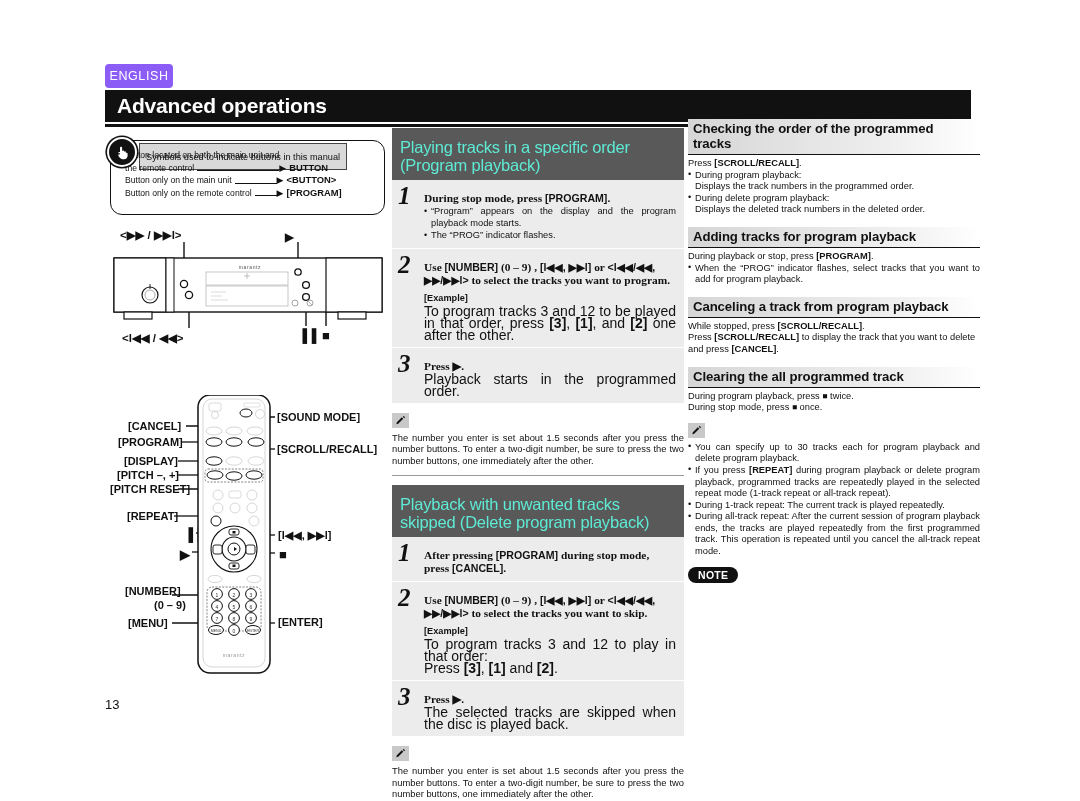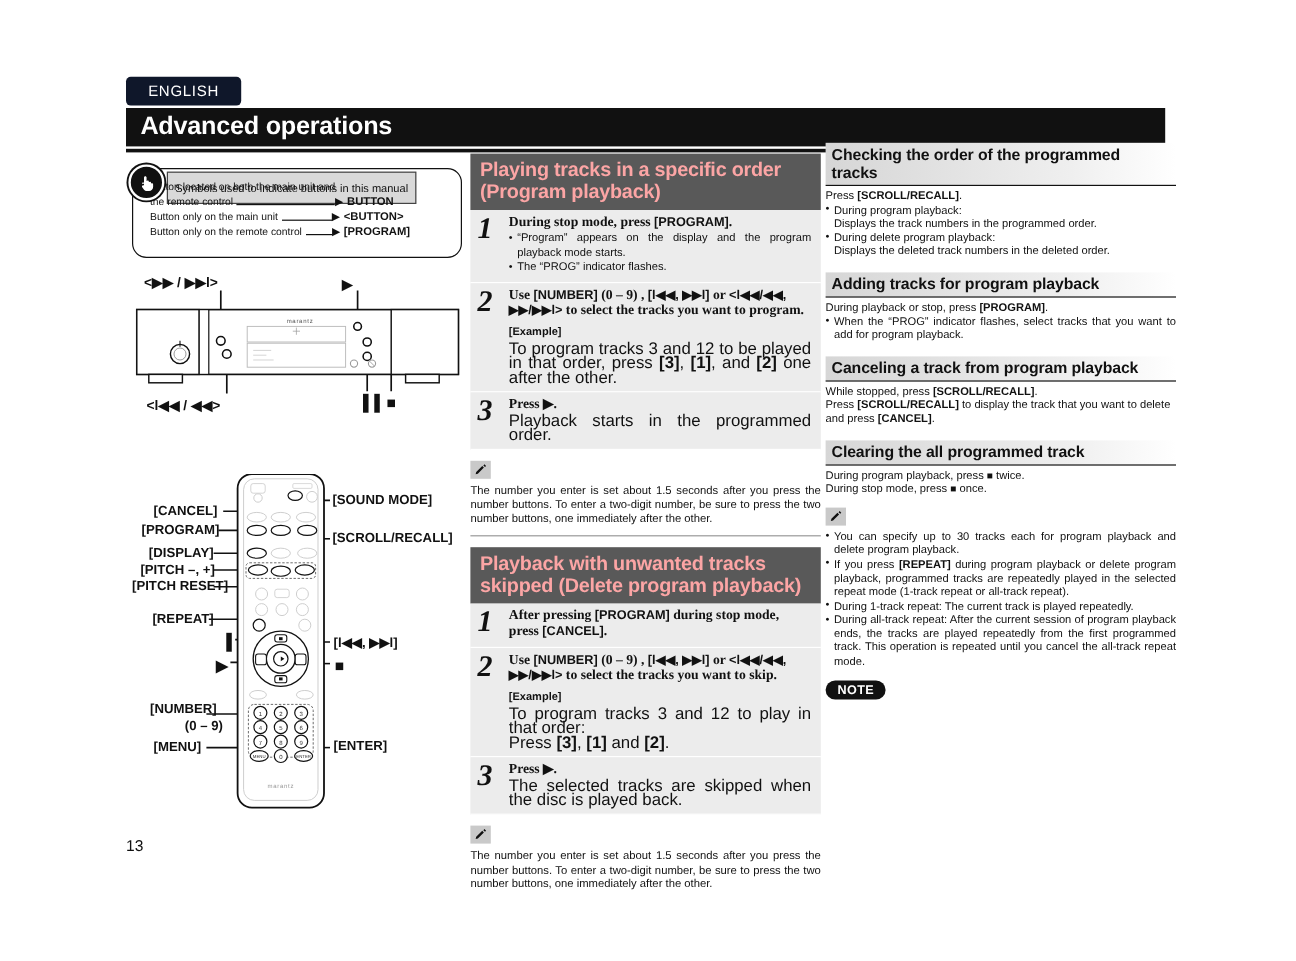--- a/index.html
+++ b/index.html
@@ -10,22 +10,22 @@
     font-family:"Liberation Sans", sans-serif;
     color:#111;
     position:relative;
     overflow:hidden;
   }
   .page { position:absolute; inset:0; }
 
   
   .lang-tab{
     position:absolute; left:105px; top:64px;
-    width:96px; height:24px;
-    background:#0f172a; color:#fff;
+    width:68px; height:24px;
+    background:#8b5cf6; color:#fff;
     border-radius:4px;
     font-size:12.5px; letter-spacing:.6px;
     display:flex; align-items:center; justify-content:center;
     font-weight:400;
   }
 
   
   .title-bar{
     position:absolute; left:105px; top:90px;
     width:866px; height:32px;
@@ -103,41 +103,41 @@
     position:absolute;
     font-size:11px; font-weight:bold;
     white-space:nowrap;
   }
 
   
   .col-mid{ position:absolute; left:392px; top:128px; width:292px; }
   .col-right{ position:absolute; left:688px; top:119px; width:292px; }
 
   .sec-head{
-    background:#595959; color:#fca5a5;
-    padding:5px 8px 6px 8px;
-    font-size:16.5px; font-weight:bold;
+    background:#595959; color:#5eead4;
+    padding:10px 8px 6px 8px;
+    font-size:16.5px; font-weight:normal;
     line-height:18px;
     letter-spacing:-.2px;
   }
   .step-block{
     background:#ececec;
     border-bottom:1.5px solid #fff;
     padding:4px 8px 6px 8px;
     position:relative;
     min-height:22px;
   }
   .step-num{
     position:absolute; left:6px; top:3px;
     font-family:"Liberation Serif", serif;
     font-weight:bold; font-style:italic;
     font-size:25px; line-height:25px;
     color:#111;
   }
-  .step-body{ margin-left:24px; }
+  .step-body{ margin-left:24px;margin-top:8px; }
   .step-title{
     font-family:"Liberation Serif", serif;
     font-weight:bold; font-size:11.4px; line-height:13px;
     color:#111;
   }
   .step-title .br{ font-family:"Liberation Sans", sans-serif; font-size:10.6px; }
   .bullets{ margin:1px 0 0 0; padding:0; list-style:none; }
   .bullets li{
     font-size:9.3px; line-height:11.5px;
     text-align:justify;

